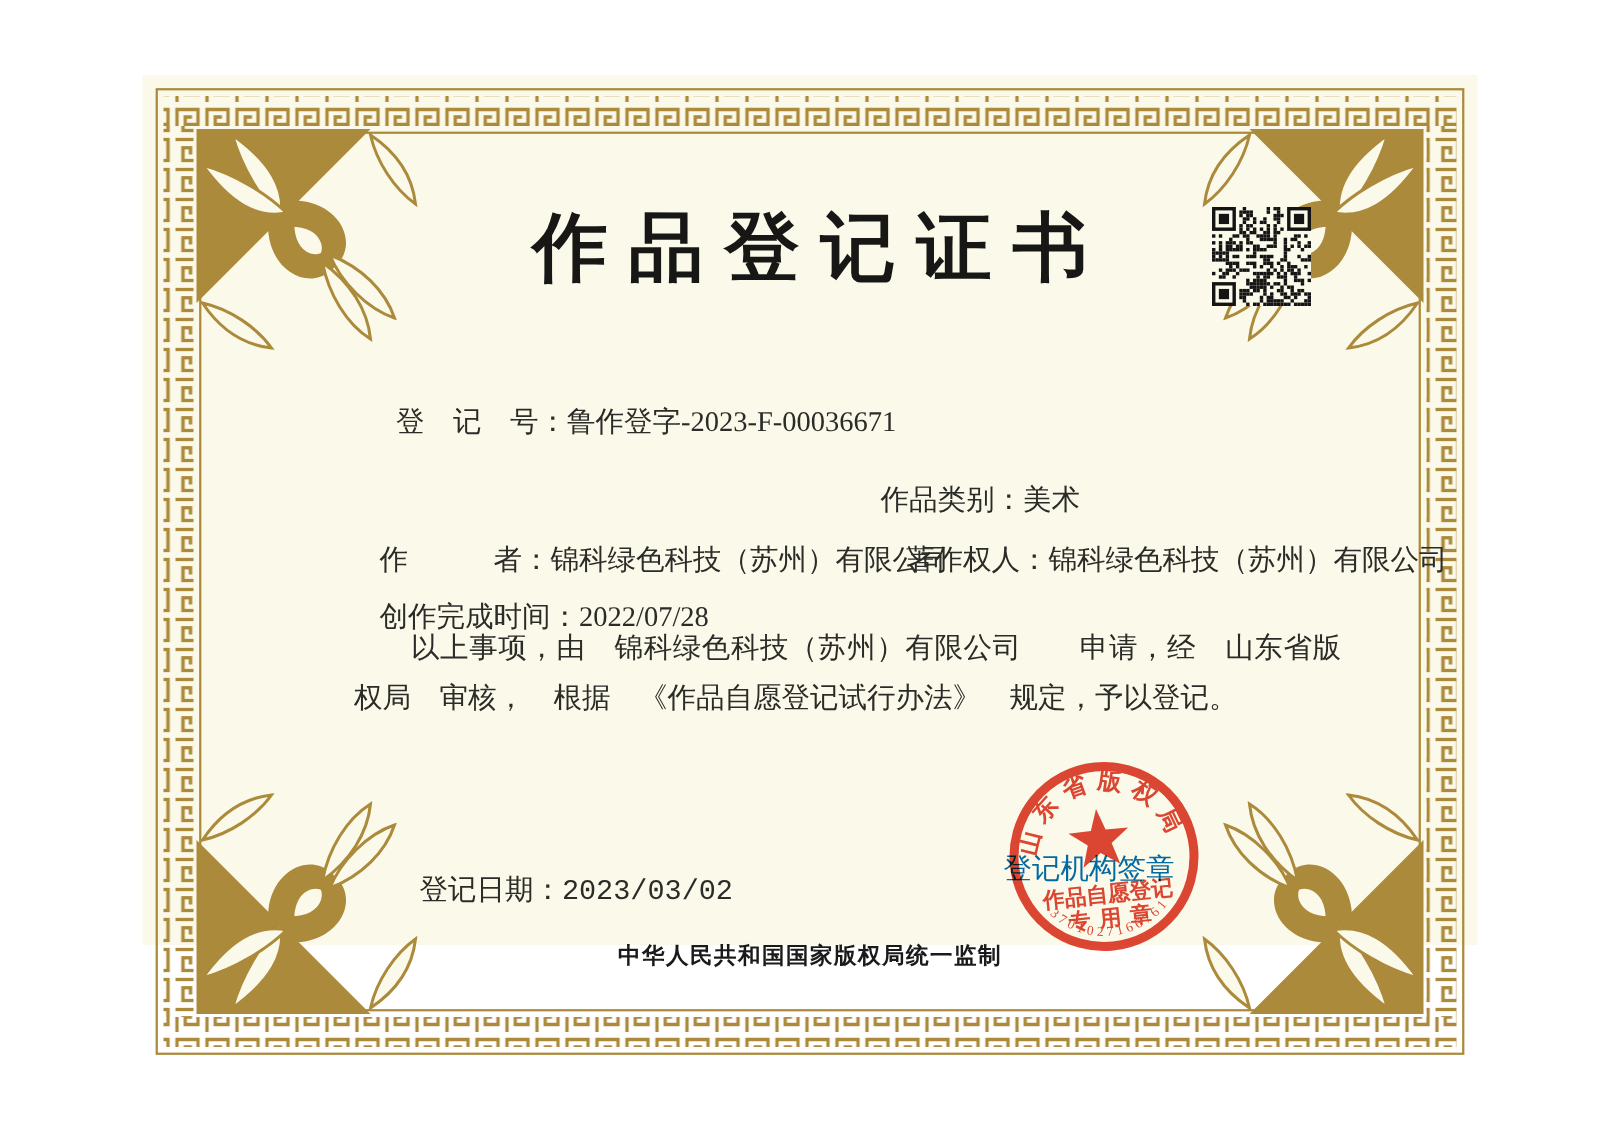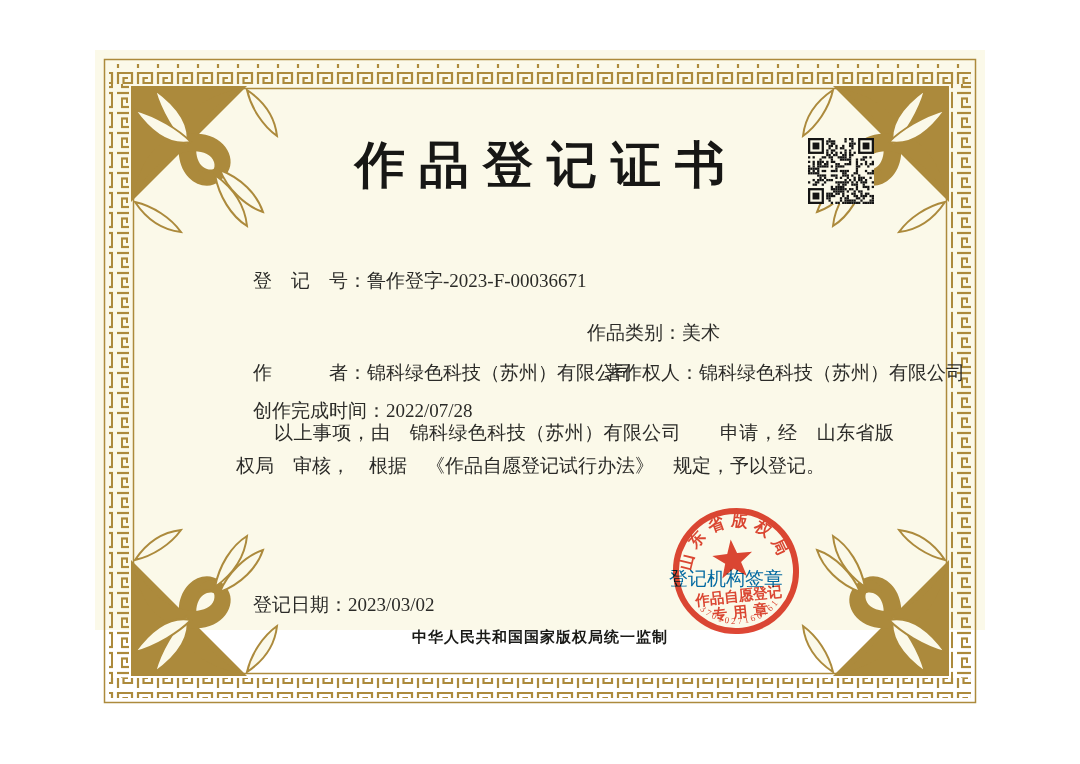--- a/index.html
+++ b/index.html
@@ -390,42 +390,42 @@
         <rect x="21" y="28" width="1" height="1" fill="#141414"></rect>
         <rect x="22" y="28" width="1" height="1" fill="#141414"></rect>
         <rect x="24" y="28" width="1" height="1" fill="#141414"></rect>
         <rect x="25" y="28" width="1" height="1" fill="#141414"></rect>
         <rect x="26" y="28" width="1" height="1" fill="#141414"></rect>
         <rect x="27" y="28" width="1" height="1" fill="#141414"></rect>
         <rect x="28" y="28" width="1" height="1" fill="#141414"></rect>
       </g>
   </svg>
 
-  <div class="row" style="left:139px;top:196px;">
+  <div class="row" style="left:150px;top:196px;">
     <span class="lbl">登　记　号：</span><span class="val">鲁作登字-2023-F-00036671</span>
   </div>
 
   <div class="row" style="left:473px;top:248px;">
     <span class="lbl">作品类别：</span><span class="val">美术</span>
   </div>
 
   <div class="row" style="left:139px;top:288px;text-align:center;">
     <span class="lbl">作　　　者：</span><span class="val">锦科绿色科技（苏州）有限公司</span>
   </div>
   <div class="row" style="left:490px;top:288px;">
     <span class="lbl">著作权人：</span><span class="val">锦科绿色科技（苏州）有限公司</span>
   </div>
 
   <div class="row" style="left:139px;top:326px;">
     <span class="lbl">创作完成时间：</span><span class="val">2022/07/28</span>
   </div>
 
   <p class="statement">以上事项，由　锦科绿色科技（苏州）有限公司　　申请，经　山东省版权局　审核，　根据　《作品自愿登记试行办法》　规定，予以登记。</p>
 
-  <div class="row" style="left:139px;top:520px;">
+  <div class="row" style="left:139px;top:508px;font-family:Liberation Mono, monospace;">
     <span class="lbl">登记日期：</span><span class="val">2023/03/02</span>
   </div>
 
   <div class="sign-label">登记机构签章</div>
 
   <svg class="seal" viewBox="-85 -85 170 170" aria-hidden="true">
     <g transform="rotate(-6)" opacity="0.93">
       <circle cx="0" cy="0" r="60" fill="none" stroke="#dc3a27" stroke-width="6"></circle>
       <polygon class="seal-red" transform="translate(-2,-11)" points="0,-21 4.94,-6.8 19.97,-6.49 7.99,2.6 12.34,16.99 0,8.4 -12.34,16.99 -7.99,2.6 -19.97,-6.49 -4.94,-6.8"></polygon>
       <defs>

